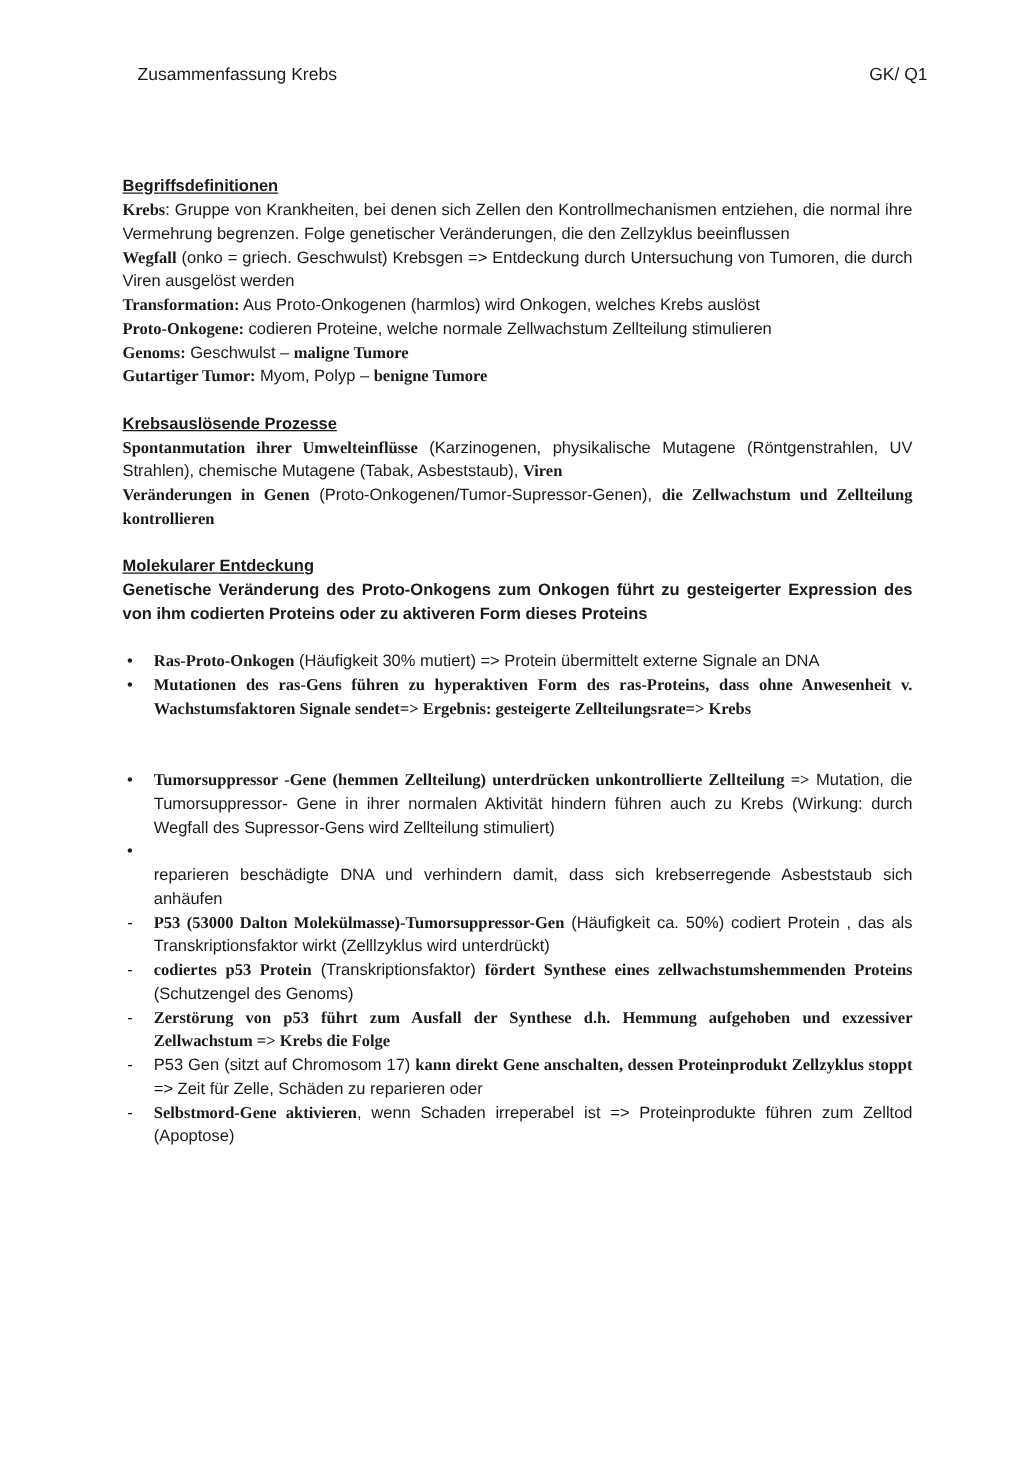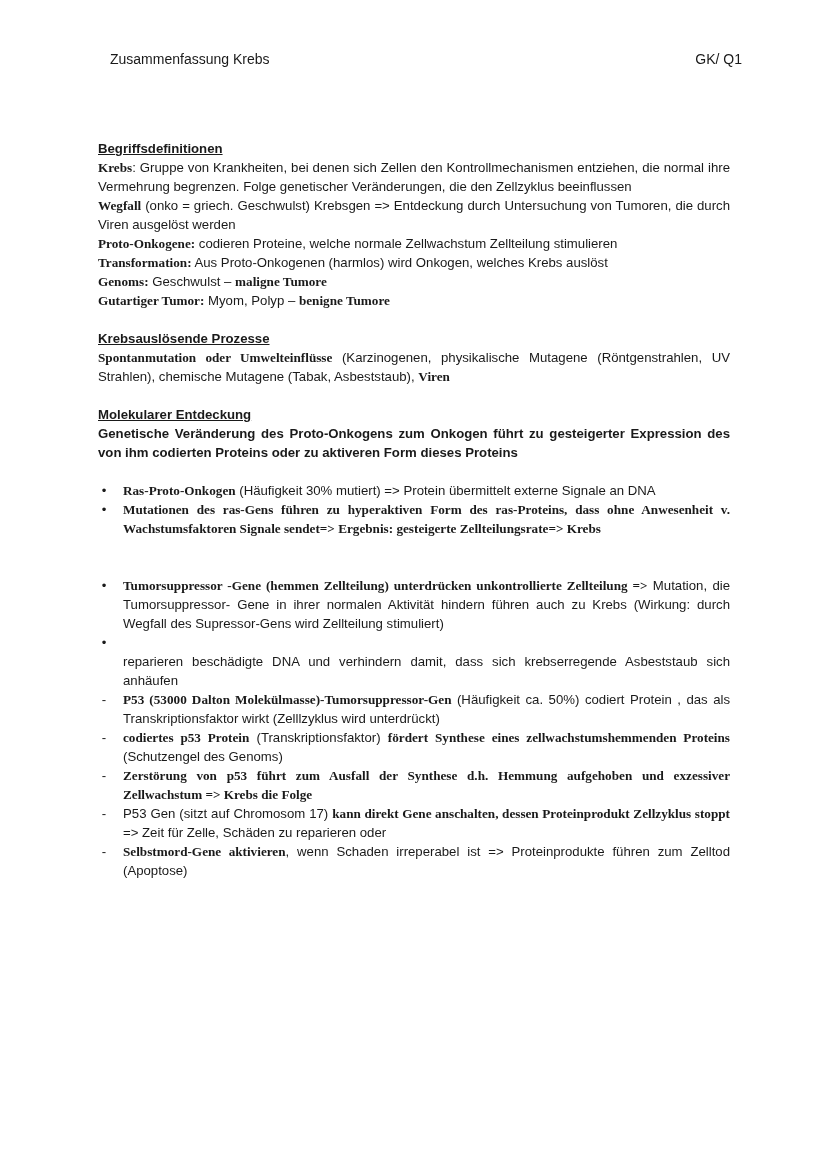--- a/index.html
+++ b/index.html
@@ -24,30 +24,31 @@
     <span>Zusammenfassung Krebs</span>
     <span>GK/ Q1</span>
   </div>
 
   <div class="content">
 
     <div class="sec-title">Begriffsdefinitionen</div>
     <div>
       <div class="just"><b>Krebs</b><span>: </span><span>Gruppe von Krankheiten, bei denen sich Zellen den Kontrollmechanismen entziehen, die normal ihre Vermehrung begrenzen. Folge genetischer Veränderungen, die den Zellzyklus beeinflussen</span></div>
       <div class="just"><b>Wegfall</b><span> </span><span>(onko = griech. Geschwulst) Krebsgen =&gt; Entdeckung durch Untersuchung von Tumoren, die durch Viren ausgelöst werden</span></div>
+      <div><b>Transformation:</b><span> </span><span>Aus Proto-Onkogenen (harmlos) wird Onkogen, welches Krebs auslöst</span></div>
       <div><b>Proto-Onkogene:</b><span> </span><span>codieren Proteine, welche normale Zellwachstum Zellteilung stimulieren</span></div>
-      <div><b>Transformation:</b><span> </span><span>Aus Proto-Onkogenen (harmlos) wird Onkogen, welches Krebs auslöst</span></div>
       <div><b>Genoms:</b><span> </span><span>Geschwulst – </span><b>maligne Tumore</b></div>
       <div><b>Gutartiger Tumor:</b><span> </span><span>Myom, Polyp – </span><b>benigne Tumore</b></div>
     </div>
 
     <div class="gap"></div>
 
     <div class="sec-title">Krebsauslösende Prozesse</div>
-    <div class="just"><b>Spontanmutation oder Umwelteinflüsse</b><span> (Karzinogenen, physikalische Mutagene (Röntgenstrahlen, UV Strahlen), chemische Mutagene (Tabak, Asbeststaub), </span><b>Viren</b></div>
+    <div class="just"><b>Spontanmutation ihrer Umwelteinflüsse</b><span> (Karzinogenen, physikalische Mutagene (Röntgenstrahlen, UV Strahlen), chemische Mutagene (Tabak, Asbeststaub), </span><b>Viren</b></div>
+    <div class="just"><b>Veränderungen in Genen</b><span> (Proto-Onkogenen/Tumor-Supressor-Genen), </span><b>die Zellwachstum und Zellteilung kontrollieren</b></div>
 
     <div class="gap"></div>
 
     <div class="sec-title">Molekularer Entdeckung</div>
     <div class="just" style="font-weight:bold;">Genetische Veränderung des Proto-Onkogens zum Onkogen führt zu gesteigerter Expression des von ihm codierten Proteins oder zu aktiveren Form dieses Proteins</div>
 
     <div class="gap"></div>
 
     <ul class="bul">
       <li><span class="mk">•</span><b>Ras-Proto-Onkogen</b><span> (Häufigkeit 30% mutiert) =&gt; Protein übermittelt externe Signale an DNA</span></li>

